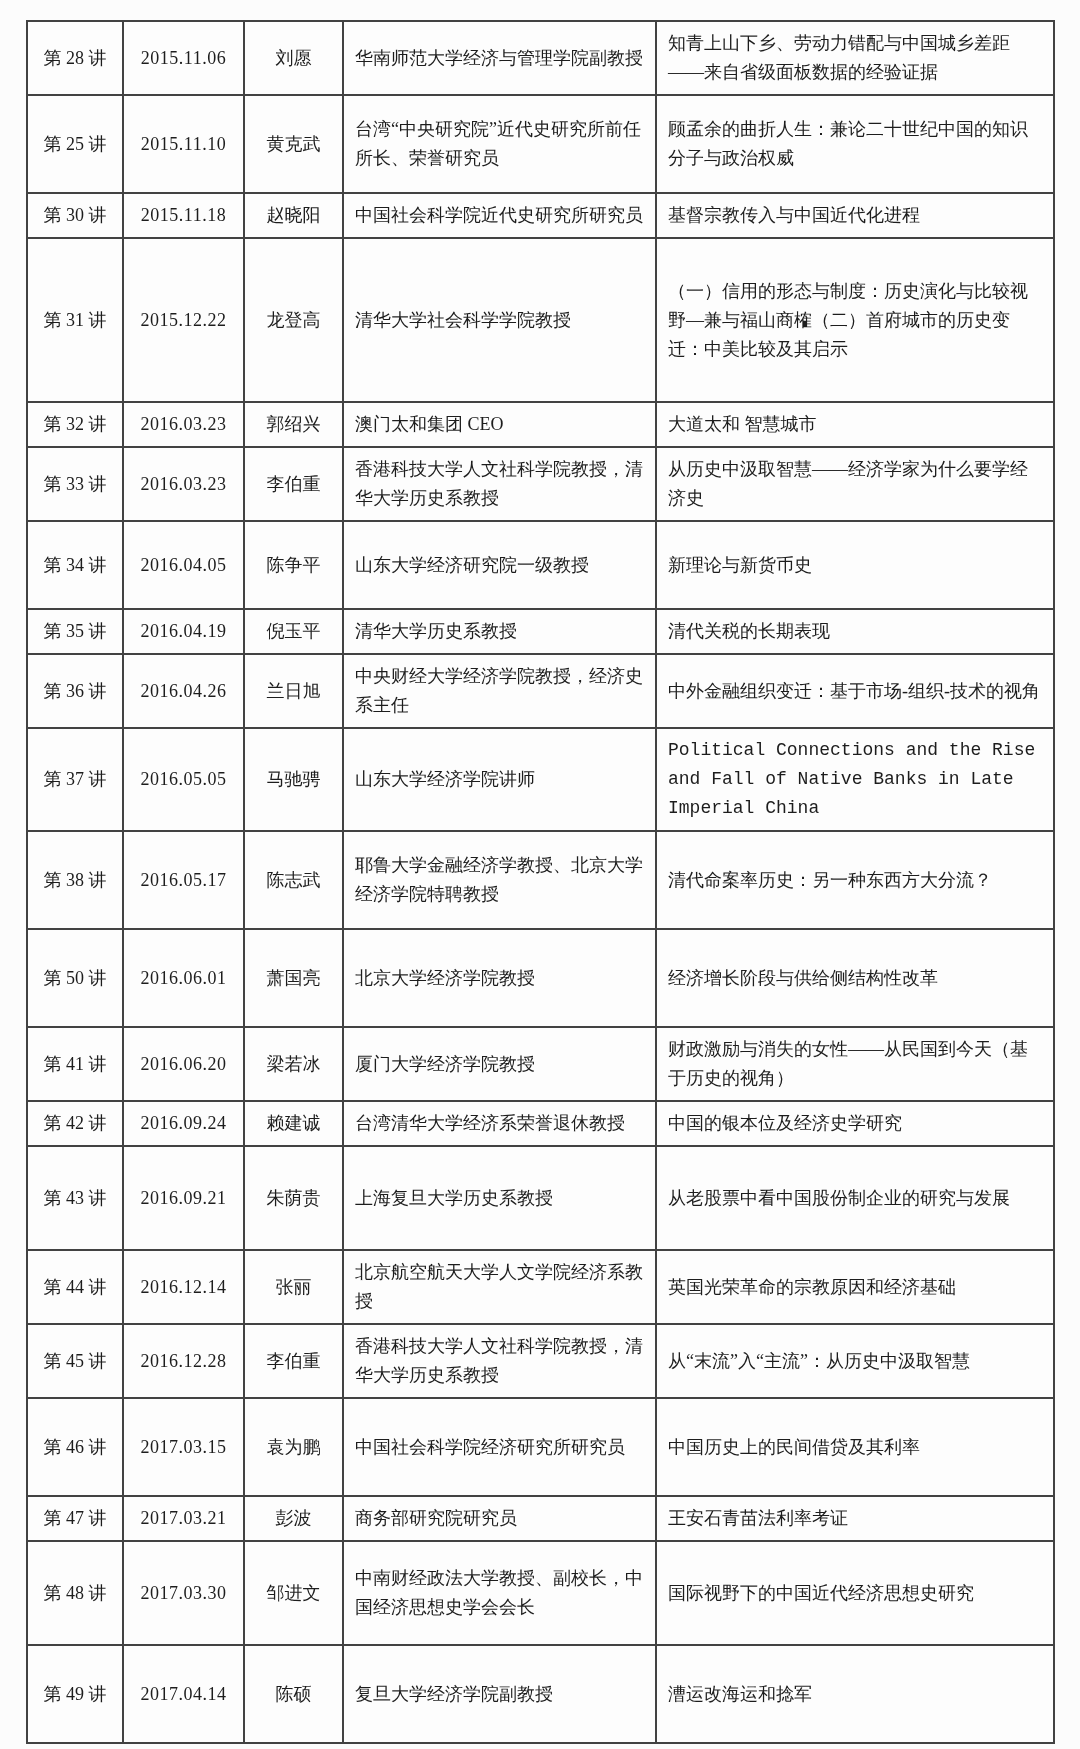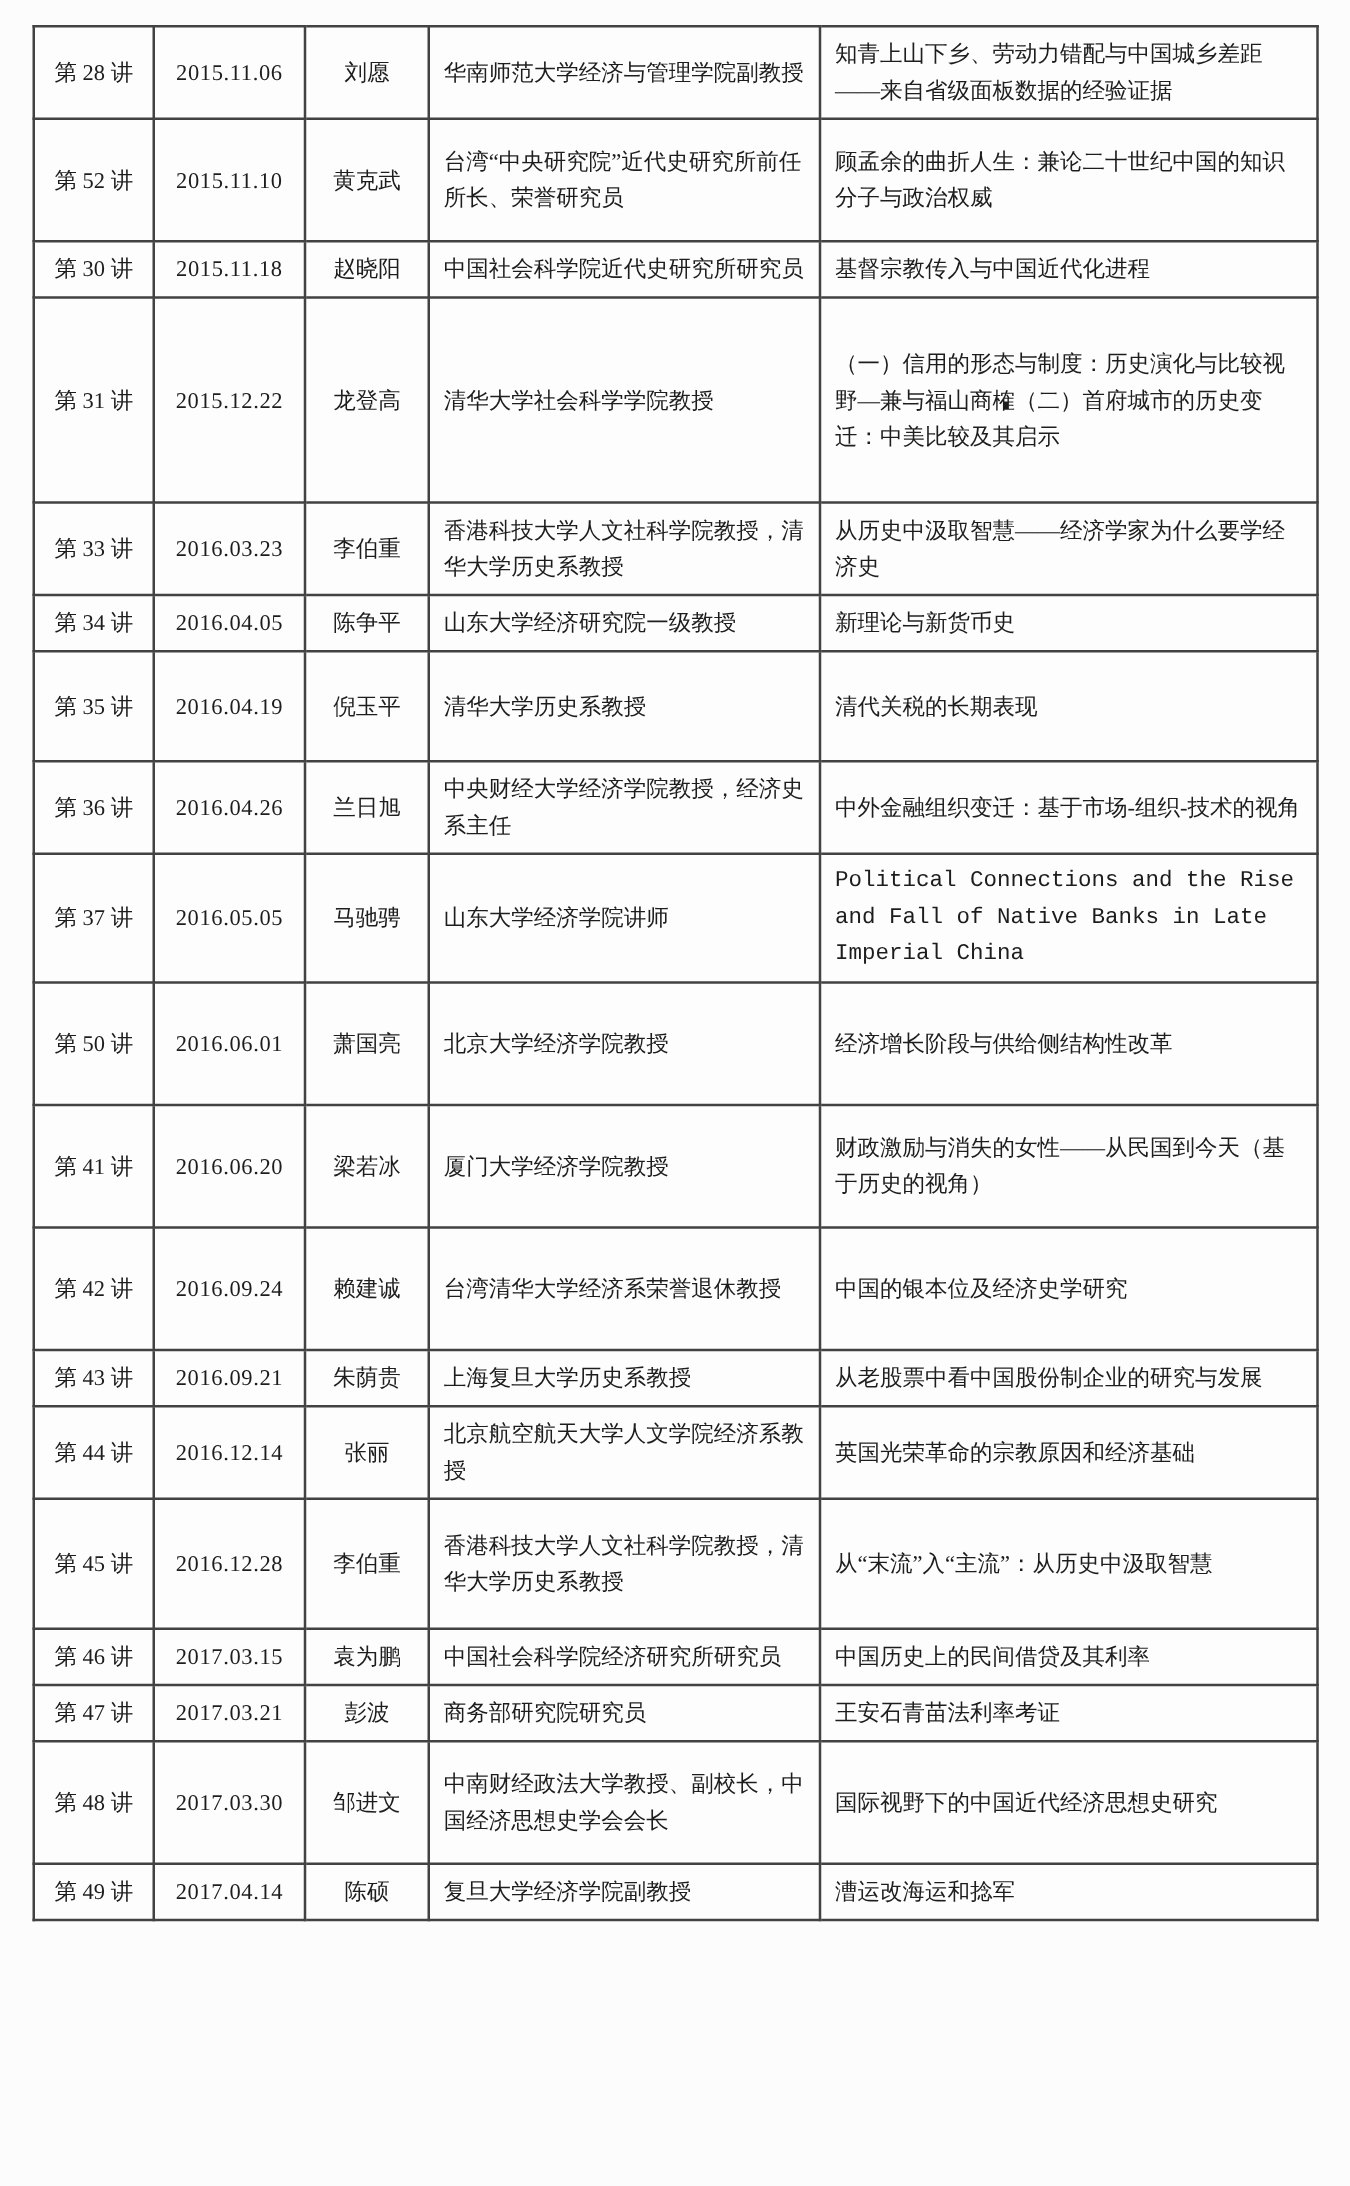--- a/index.html
+++ b/index.html
@@ -82,21 +82,21 @@
     <tbody>
   <tr>
     <td class="cell-no">第 28 讲</td>
     <td class="cell-date">2015.11.06</td>
     <td class="cell-name">刘愿</td>
     <td class="cell-aff">华南师范大学经济与管理学院副教授</td>
     <td class="cell-title">知青上山下乡、劳动力错配与中国城乡差距——来自省级面板数据的经验证据</td>
   </tr>
 
   <tr>
-    <td class="cell-no">第 52 讲</td>
+    <td class="cell-no">第 25 讲</td>
     <td class="cell-date">2015.11.10</td>
     <td class="cell-name">黄克武</td>
     <td class="cell-aff">台湾“中央研究院”近代史研究所前任所长、荣誉研究员</td>
     <td class="cell-title">顾孟余的曲折人生：兼论二十世纪中国的知识分子与政治权威</td>
   </tr>
 
   <tr>
     <td class="cell-no">第 30 讲</td>
     <td class="cell-date">2015.11.18</td>
     <td class="cell-name">赵晓阳</td>
@@ -105,20 +105,27 @@
   </tr>
 
   <tr>
     <td class="cell-no">第 31 讲</td>
     <td class="cell-date">2015.12.22</td>
     <td class="cell-name">龙登高</td>
     <td class="cell-aff">清华大学社会科学学院教授</td>
     <td class="cell-title">（一）信用的形态与制度：历史演化与比较视野—兼与福山商榷（二）首府城市的历史变迁：中美比较及其启示</td>
   </tr>
 
+  <tr>
+    <td class="cell-no">第 32 讲</td>
+    <td class="cell-date">2016.03.23</td>
+    <td class="cell-name">郭绍兴</td>
+    <td class="cell-aff">澳门太和集团 CEO</td>
+    <td class="cell-title">大道太和  智慧城市</td>
+  </tr>
 
   <tr>
     <td class="cell-no">第 33 讲</td>
     <td class="cell-date">2016.03.23</td>
     <td class="cell-name">李伯重</td>
     <td class="cell-aff">香港科技大学人文社科学院教授，清华大学历史系教授</td>
     <td class="cell-title">从历史中汲取智慧——经济学家为什么要学经济史</td>
   </tr>
 
   <tr>
@@ -146,20 +153,27 @@
   </tr>
 
   <tr>
     <td class="cell-no">第 37 讲</td>
     <td class="cell-date">2016.05.05</td>
     <td class="cell-name">马驰骋</td>
     <td class="cell-aff">山东大学经济学院讲师</td>
     <td class="cell-title latin-title">Political Connections and the Rise and Fall of Native Banks in Late Imperial China</td>
   </tr>
 
+  <tr>
+    <td class="cell-no">第 38 讲</td>
+    <td class="cell-date">2016.05.17</td>
+    <td class="cell-name">陈志武</td>
+    <td class="cell-aff">耶鲁大学金融经济学教授、北京大学经济学院特聘教授</td>
+    <td class="cell-title">清代命案率历史：另一种东西方大分流？</td>
+  </tr>
 
 
   <tr>
     <td class="cell-no">第 50 讲</td>
     <td class="cell-date">2016.06.01</td>
     <td class="cell-name">萧国亮</td>
     <td class="cell-aff">北京大学经济学院教授</td>
     <td class="cell-title">经济增长阶段与供给侧结构性改革</td>
   </tr>
 

